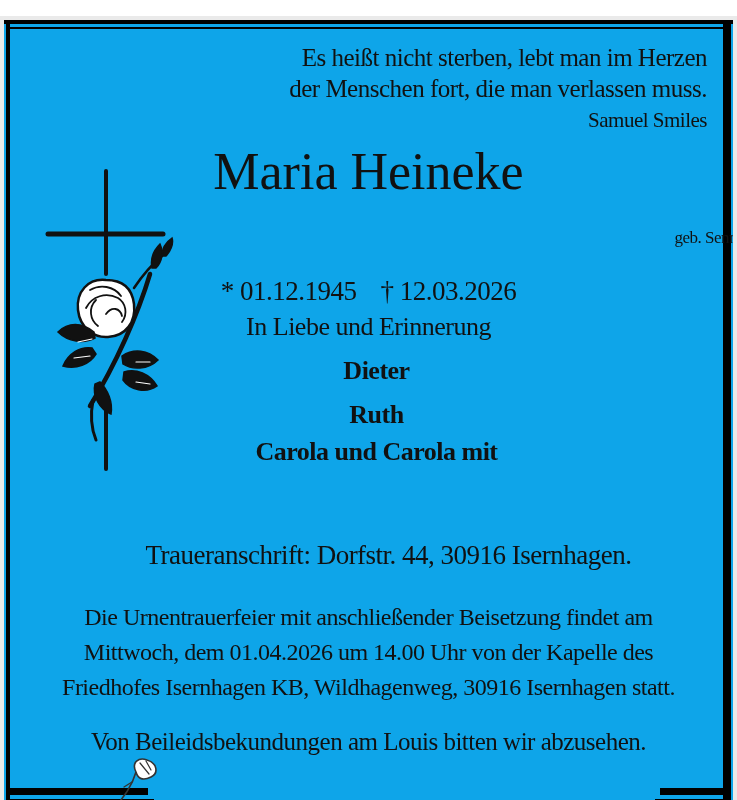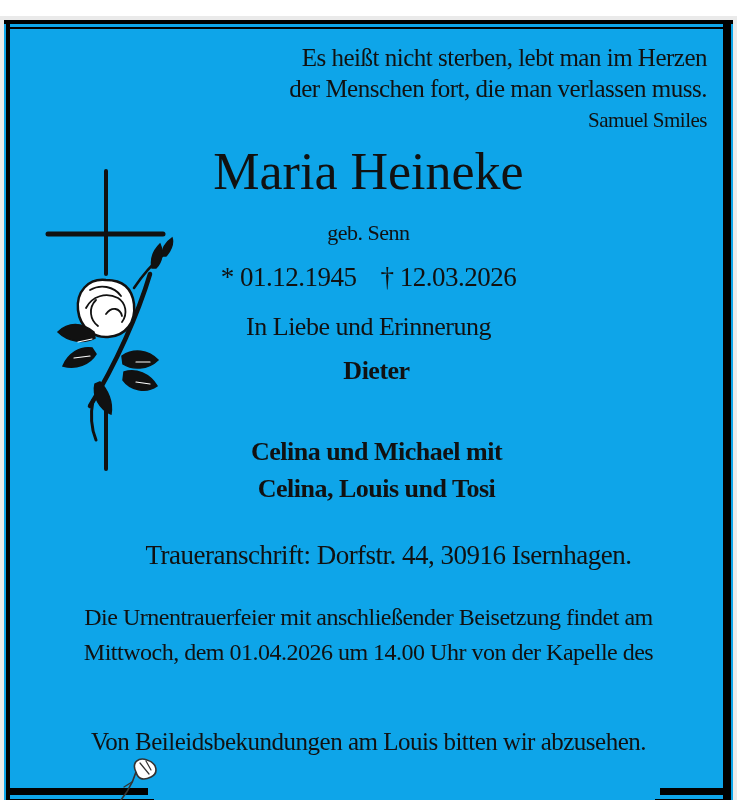--- a/index.html
+++ b/index.html
@@ -21,22 +21,22 @@
   .rule-bl-thin     { left:6px; width:148px; top:783px; height:2px; }
   .rule-br-thick    { left:660px; right:6px; top:772px; height:7px; }
   .rule-br-thin     { left:655px; right:6px; top:783px; height:2px; }
 
   .line { position:absolute; left:0; right:0; text-align:center; white-space:nowrap; letter-spacing:-0.5px; }
 
   .quote { position:absolute; top:26px; right:30px; text-align:right; font-size:25px; line-height:31px; letter-spacing:-0.5px; white-space:nowrap; }
   .quote .attribution { font-size:21px; margin-top:1px; }
 
   .deceased-name { top:126px; font-size:52px; letter-spacing:0; }
-  .maiden-name   { top:204px; font-size:22px; }
-  .dates-row { position:absolute; top:246px; left:0; right:0; display:flex; justify-content:center; gap:24px; font-size:27px; letter-spacing:-0.5px; }
+  .maiden-name   { top:212px; font-size:17px;text-align:right; }
+  .dates-row { position:absolute; top:260px; left:0; right:0; display:flex; justify-content:center; gap:24px; font-size:27px; letter-spacing:-0.5px; }
   .mourning-intro { top:296px; font-size:26px; }
   .mourner { font-weight:bold; font-size:26px;padding-left:16px; }
   .mourner-1 { top:340px; }
   .mourner-2 { top:384px; }
   .mourner-3 { top:421px; }
   .mourner-4 { top:458px; }
   .address-line { top:524px; font-size:27px;padding-left:40px; }
   .service-1 { top:588px; font-size:24px; }
   .service-2 { top:623px; font-size:24px; }
   .service-3 { top:658px; font-size:24px; }
@@ -94,26 +94,27 @@
 
   <div class="line deceased-name">Maria Heineke</div>
   <div class="line maiden-name">geb. Senn</div>
   <div class="dates-row">
     <span>* 01.12.1945</span>
     <span>† 12.03.2026</span>
   </div>
 
   <div class="line mourning-intro">In Liebe und Erinnerung</div>
   <div class="line mourner mourner-1">Dieter</div>
-  <div class="line mourner mourner-3">Celina und Michael mit</div>
-  <div class="line mourner mourner-4">Celina, Louis und Tosi</div>
+  <div class="line mourner mourner-2">Ruth</div>
+  <div class="line mourner mourner-3">Carola und Carola mit</div>
 
   <div class="line address-line">Traueranschrift: Dorfstr. 44, 30916 Isernhagen.</div>
   <div class="line service-1">Die Urnentrauerfeier mit anschließender Beisetzung findet am</div>
   <div class="line service-2">Mittwoch, dem 01.04.2026 um 14.00 Uhr von der Kapelle des</div>
+  <div class="line service-3">Friedhofes Isernhagen KB, Wildhagenweg, 30916 Isernhagen statt.</div>
   <div class="line condolence-line">Von Beileidsbekundungen am Louis bitten wir abzusehen.</div>
 
   <svg class="flower-logo" viewBox="0 0 76 57" fill="none" stroke="#333" stroke-linecap="round">
     <path d="M12 54 C 24 42, 32 30, 36 16" stroke-width="1.6"></path>
     <path d="M36 16 C 31 6, 39 1, 47 4 C 57 7, 59 17, 51 21 C 43 25, 38 23, 36 16 Z" fill="#fff" stroke-width="1.6"></path>
     <path d="M40 7 L 49 18 M46 5 L 51 14" stroke-width="1.2"></path>
     <path d="M32 26 l -8 5" stroke-width="1.4"></path>
   </svg>
 
   <div class="edge"></div>

